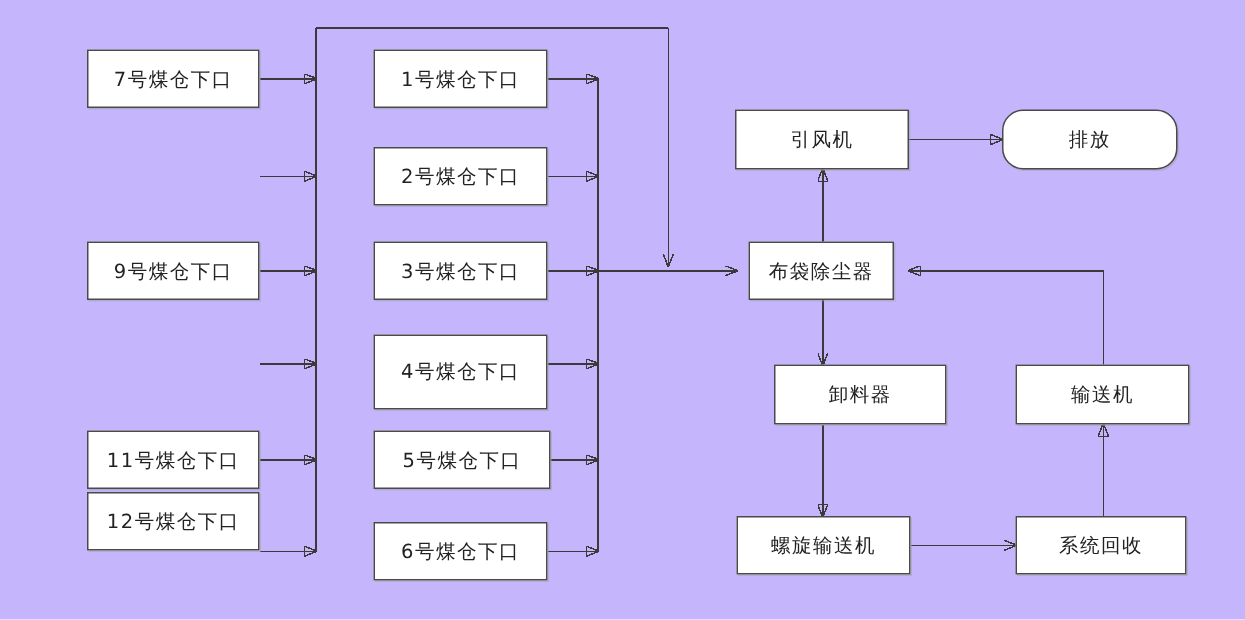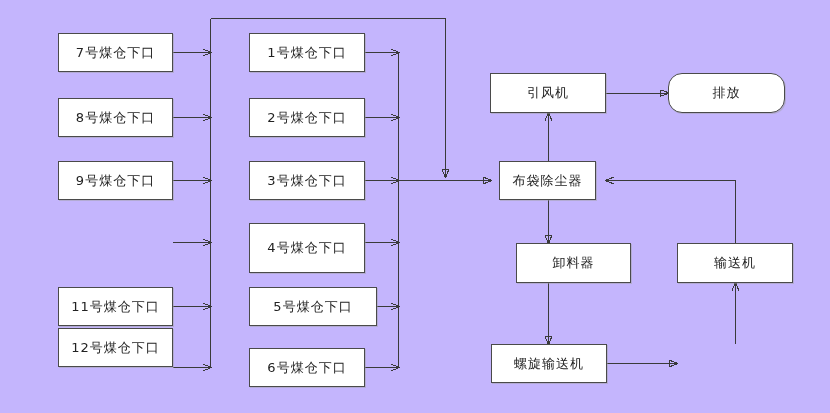--- a/index.html
+++ b/index.html
@@ -88,32 +88,32 @@
       <line x1="606" y1="93" x2="668" y2="93" marker-end="url(#arr)"></line>
       <line x1="548.5" y1="200" x2="548.5" y2="243" marker-end="url(#arr)"></line>
       <line x1="548.5" y1="283" x2="548.5" y2="344" marker-end="url(#arr)"></line>
       <line x1="607" y1="363.5" x2="677" y2="363.5" marker-end="url(#arr)"></line>
       <line x1="735.5" y1="344" x2="735.5" y2="283" marker-end="url(#arr)"></line>
       <path d="M735.5,243 L735.5,180.5 L606,180.5" marker-end="url(#arr)"></path>
     </g>
   </svg>
 
   <div class="node" style="left:58px;  top:33px;  width:115px; height:39px;">7号煤仓下口</div>
-  <div class="node" style="left:58px;  top:98px;  width:115px; height:39px;">8号煤仓下口</div>
   <div class="node" style="left:58px;  top:161px; width:115px; height:39px;">9号煤仓下口</div>
   <div class="node" style="left:58px;  top:287px; width:115px; height:39px;">11号煤仓下口</div>
   <div class="node" style="left:58px;  top:328px; width:115px; height:39px;">12号煤仓下口</div>
 
   <div class="node" style="left:249px; top:33px;  width:116px; height:39px;">1号煤仓下口</div>
   <div class="node" style="left:249px; top:98px;  width:116px; height:39px;">2号煤仓下口</div>
   <div class="node" style="left:249px; top:161px; width:116px; height:39px;">3号煤仓下口</div>
   <div class="node" style="left:249px; top:223px; width:116px; height:50px;">4号煤仓下口</div>
-  <div class="node" style="left:249px; top:287px; width:128px; height:39px;">5号煤仓下口</div>
+  <div class="node" style="left:249px; top:287px; width:118px; height:39px;">5号煤仓下口</div>
   <div class="node" style="left:249px; top:348px; width:116px; height:39px;">6号煤仓下口</div>
 
   <div class="node" style="left:490px; top:73px;  width:116px; height:40px;">引风机</div>
   <div class="node" style="left:668px; top:73px;  width:117px; height:40px;border-radius:14px;">排放</div>
   <div class="node" style="left:499px; top:161px; width:97px; height:39px;">布袋除尘器</div>
   <div class="node" style="left:516px; top:243px; width:115px; height:40px;">卸料器</div>
   <div class="node" style="left:677px; top:243px; width:116px; height:40px;">输送机</div>
   <div class="node" style="left:491px; top:344px; width:116px; height:39px;">螺旋输送机</div>
+  <div class="node" style="left:677px; top:344px; width:114px; height:39px;">系统回收</div>
 
 </div>
 
 </body></html>

